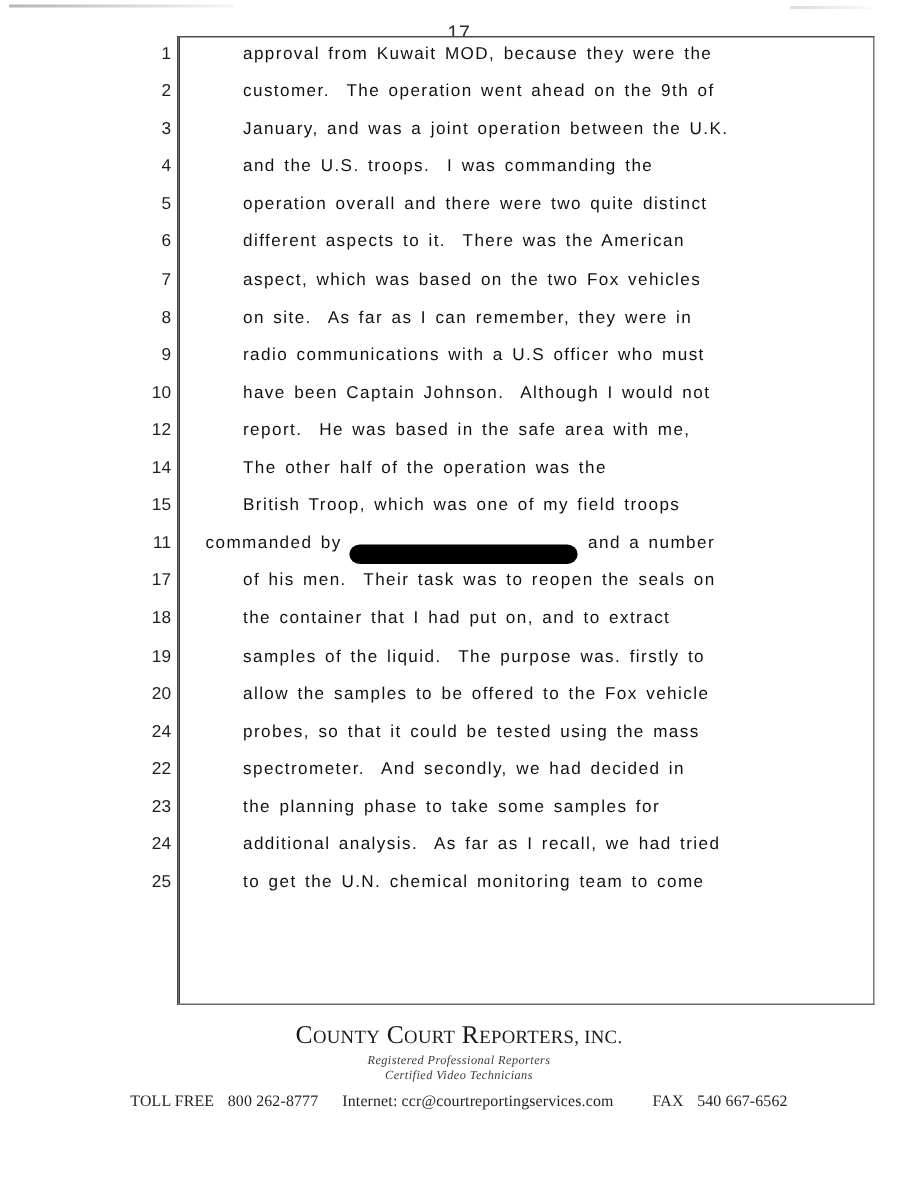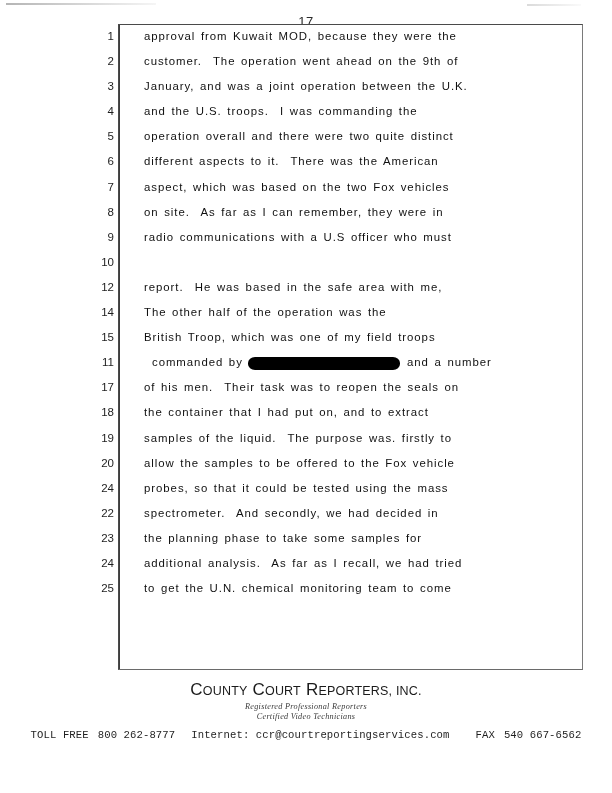--- a/index.html
+++ b/index.html
@@ -88,35 +88,35 @@
     width: 22px;
     top: 0;
     height: 25.1px;
     line-height: 25.1px;
     text-align: right;
     font-family: "Liberation Sans", sans-serif;
     font-size: 11.5px;
     color: #1d1d1d;
   }
   .line-text {
-    padding-left: 26px;
+    padding-left: 44px;
     font-family: "Liberation Sans", sans-serif;
     font-size: 11.4px;
     letter-spacing: 0.95px;
     word-spacing: 1.5px;
     color: #101010;
     white-space: pre;
     line-height: 25.1px;
   }
   .line-text.indent {
   }
   .line-text.has-redaction {
     display: flex;
-    align-items: center;
-    padding-left: 34px;
+    align-items: flex-end;
+    padding-left: 19px;
   }
   .redaction {
     display: inline-block;
     width: 152px;
     height: 13px;
     background: #000000;
     border-radius: 7px / 6px;
     margin: 0 1px 0 0;
     position: relative;
     top: 1px;
@@ -124,40 +124,40 @@
 
   
   .footer {
     position: absolute;
     left: 0;
     top: 680px;
     width: 612px;
     text-align: center;
   }
   .footer-company {
-    font-family: Liberation Sans, sans-serif;
+    font-family: Liberation Serif, serif;
     font-size: 17px;
     color: #1a1a1a;
     letter-spacing: 0.2px;
   }
   .footer-company .smallcap {
     font-size: 12.5px;
   }
   .footer-sub {
     font-family: "Liberation Serif", serif;
     font-style: italic;
     font-size: 8.2px;
     color: #3a3a3a;
     letter-spacing: 0.3px;
     margin-top: 2px;
     line-height: 10px;
   }
   .footer-contact {
     margin-top: 7px;
-    font-family: Liberation Mono, monospace;
+    font-family: Liberation Serif, serif;
     font-size: 10.6px;
     color: #1f1f1f;
     letter-spacing: 0.1px;
   }
   .footer-contact .seg { display: inline; }
   .footer-contact .gap-sm { display: inline-block; width: 9px; }
   .footer-contact .gap-md { display: inline-block; width: 16px; }
   .footer-contact .gap-lg { display: inline-block; width: 26px; }
 </style>
 </head>
@@ -204,20 +204,21 @@
     <div class="line">
       <div class="line-no">8</div>
       <div class="line-text">on site.  As far as I can remember, they were in</div>
     </div>
     <div class="line">
       <div class="line-no">9</div>
       <div class="line-text">radio communications with a U.S officer who must</div>
     </div>
     <div class="line">
       <div class="line-no">10</div>
+      <div class="line-text">have been Captain Johnson.  Although I would not</div>
     </div>
     <div class="line">
       <div class="line-no">12</div>
       <div class="line-text">report.  He was based in the safe area with me,</div>
     </div>
     <div class="line">
       <div class="line-no">14</div>
       <div class="line-text indent">The other half of the operation was the</div>
     </div>
     <div class="line">

